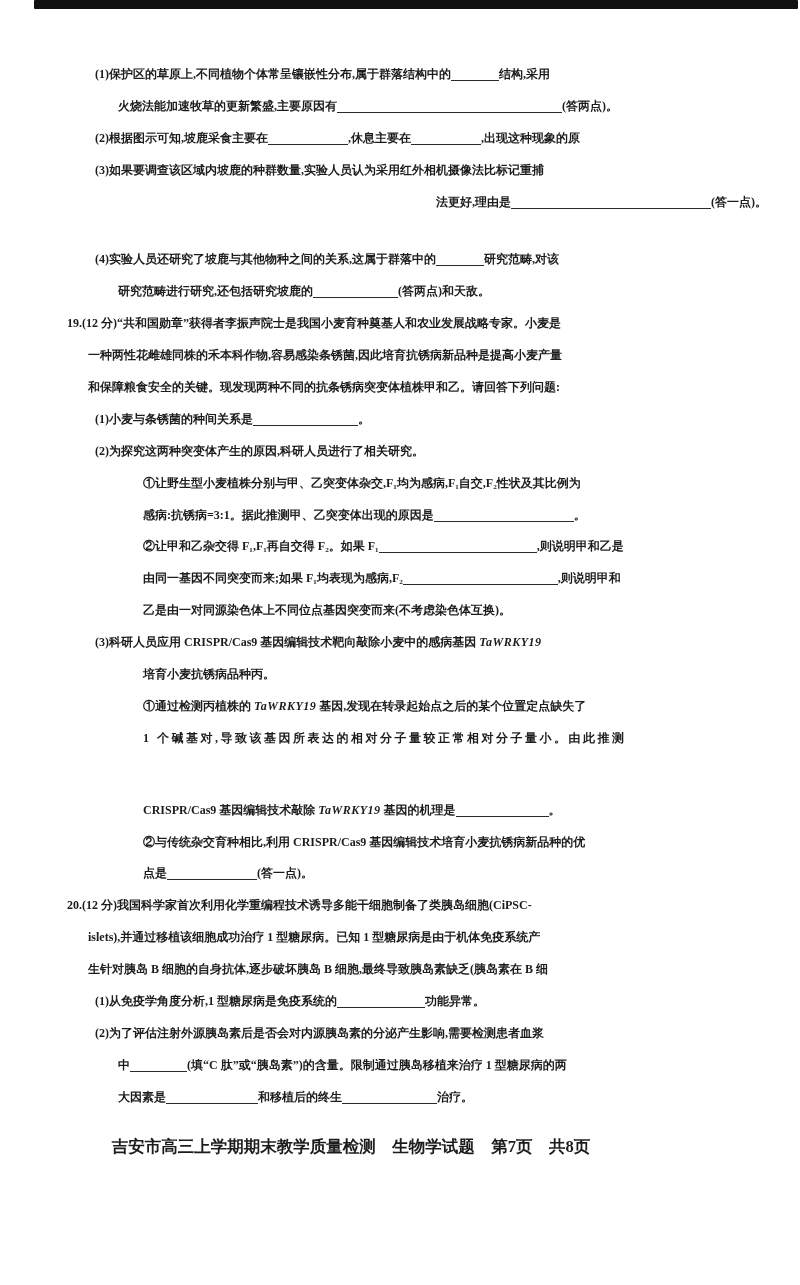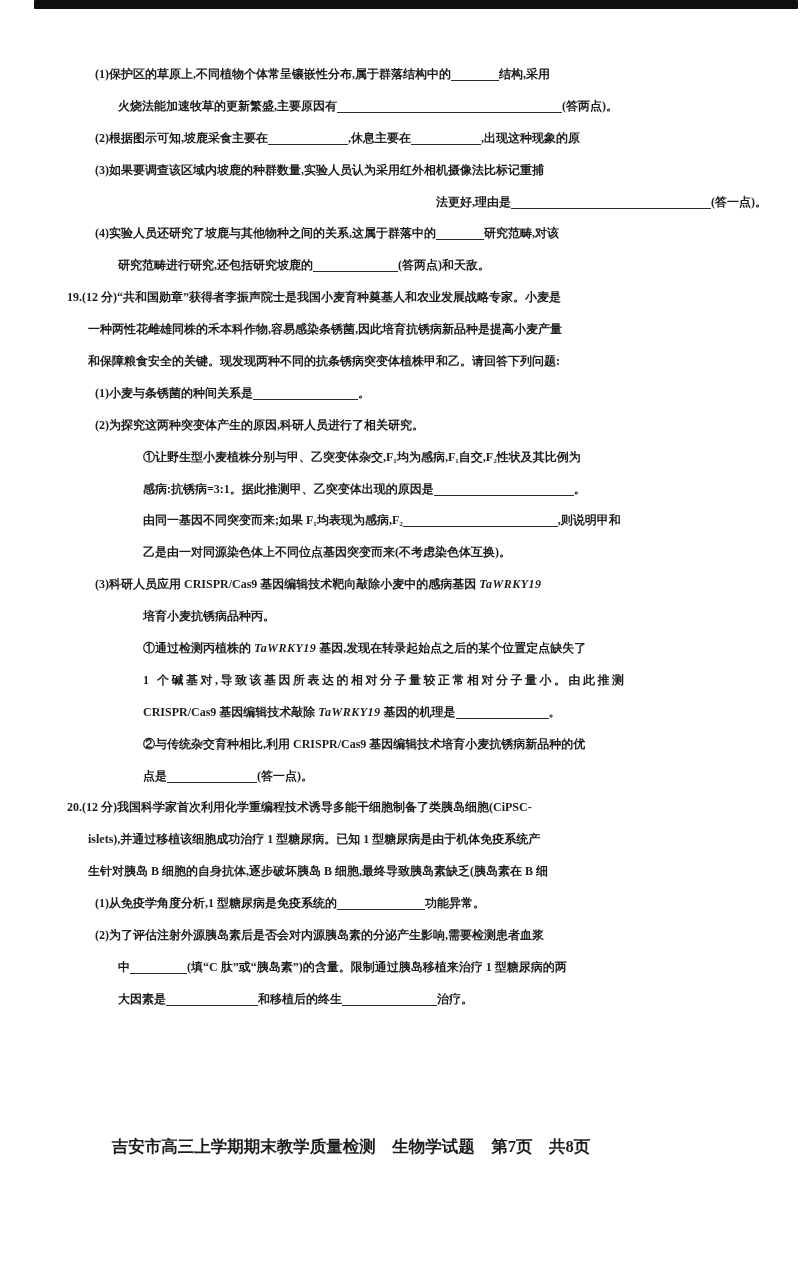--- a/index.html
+++ b/index.html
@@ -31,36 +31,37 @@
 <body>
 
 <div class="scan-bar"></div>
 
 <div class="doc" id="doc">
     <div class="line" style="padding-left: 28px;"><span>(1)保护区的草原上,不同植物个体常呈镶嵌性分布,属于群落结构中的</span><span class="blank" style="width: 48px;"></span><span>结构,采用</span></div>
     <div class="line" style="padding-left: 51px;"><span>火烧法能加速牧草的更新繁盛,主要原因有</span><span class="blank" style="width: 225px;"></span><span>(答两点)。</span></div>
     <div class="line" style="padding-left: 28px;"><span>(2)根据图示可知,坡鹿采食主要在</span><span class="blank" style="width: 80px;"></span><span>,休息主要在</span><span class="blank" style="width: 70px;"></span><span>,出现这种现象的原</span></div>
     <div class="line" style="padding-left: 28px;"><span>(3)如果要调查该区域内坡鹿的种群数量,实验人员认为采用红外相机摄像法比标记重捕</span></div>
     <div class="line" style="padding-left: 51px; text-align: right;"><span>法更好,理由是</span><span class="blank" style="width: 200px;"></span><span>(答一点)。</span></div>
-    <div class="line" style="padding-left: 28px;"><span>(4)实验人员还研究了坡鹿与其他物种之间的关系,这属于群落中的</span><span class="blank" style="width: 48px;"></span><span>研究范畴,对该</span></div>
+    <div class="line" style="padding-left: 28px; margin-top: 26px;"><span>(4)实验人员还研究了坡鹿与其他物种之间的关系,这属于群落中的</span><span class="blank" style="width: 48px;"></span><span>研究范畴,对该</span></div>
     <div class="line" style="padding-left: 51px;"><span>研究范畴进行研究,还包括研究坡鹿的</span><span class="blank" style="width: 85px;"></span><span>(答两点)和天敌。</span></div>
     <div class="line" style="padding-left: 0px;"><span>19.(12 分)“共和国勋章”获得者李振声院士是我国小麦育种奠基人和农业发展战略专家。小麦是</span></div>
     <div class="line" style="padding-left: 21px;"><span>一种两性花雌雄同株的禾本科作物,容易感染条锈菌,因此培育抗锈病新品种是提高小麦产量</span></div>
     <div class="line" style="padding-left: 21px;"><span>和保障粮食安全的关键。现发现两种不同的抗条锈病突变体植株甲和乙。请回答下列问题:</span></div>
     <div class="line" style="padding-left: 28px;"><span>(1)小麦与条锈菌的种间关系是</span><span class="blank" style="width: 105px;"></span><span>。</span></div>
     <div class="line" style="padding-left: 28px;"><span>(2)为探究这两种突变体产生的原因,科研人员进行了相关研究。</span></div>
     <div class="line" style="padding-left: 76px;"><span>①让野生型小麦植株分别与甲、乙突变体杂交,F₁均为感病,F₁自交,F₂性状及其比例为</span></div>
     <div class="line" style="padding-left: 76px;"><span>感病:抗锈病=3:1。据此推测甲、乙突变体出现的原因是</span><span class="blank" style="width: 140px;"></span><span>。</span></div>
+    <div class="line" style="padding-left: 76px;"><span>②让甲和乙杂交得 F₁,F₁再自交得 F₂。如果 F₁</span><span class="blank" style="width: 158px;"></span><span>,则说明甲和乙是</span></div>
     <div class="line" style="padding-left: 76px;"><span>由同一基因不同突变而来;如果 F₁均表现为感病,F₂</span><span class="blank" style="width: 155px;"></span><span>,则说明甲和</span></div>
     <div class="line" style="padding-left: 76px;"><span>乙是由一对同源染色体上不同位点基因突变而来(不考虑染色体互换)。</span></div>
     <div class="line" style="padding-left: 28px;"><span>(3)科研人员应用 CRISPR/Cas9 基因编辑技术靶向敲除小麦中的感病基因 </span><span class="gene">TaWRKY19</span></div>
     <div class="line" style="padding-left: 76px;"><span>培育小麦抗锈病品种丙。</span></div>
     <div class="line" style="padding-left: 76px;"><span>①通过检测丙植株的 </span><span class="gene">TaWRKY19</span><span> 基因,发现在转录起始点之后的某个位置定点缺失了</span></div>
     <div class="line" style="padding-left: 76px; letter-spacing: 2.5px;"><span>1 个碱基对,导致该基因所表达的相对分子量较正常相对分子量小。由此推测</span></div>
-    <div class="line" style="padding-left: 76px;"><span>CRISPR/Cas9 基因编辑技术敲除 </span><span class="gene">TaWRKY19</span><span> 基因的机理是</span><span class="blank" style="width: 93px;"></span><span>。</span></div>
+    <div class="line" style="padding-left: 76px; margin-top: 40px;"><span>CRISPR/Cas9 基因编辑技术敲除 </span><span class="gene">TaWRKY19</span><span> 基因的机理是</span><span class="blank" style="width: 93px;"></span><span>。</span></div>
     <div class="line" style="padding-left: 76px;"><span>②与传统杂交育种相比,利用 CRISPR/Cas9 基因编辑技术培育小麦抗锈病新品种的优</span></div>
     <div class="line" style="padding-left: 76px;"><span>点是</span><span class="blank" style="width: 90px;"></span><span>(答一点)。</span></div>
     <div class="line" style="padding-left: 0px;"><span>20.(12 分)我国科学家首次利用化学重编程技术诱导多能干细胞制备了类胰岛细胞(CiPSC-</span></div>
     <div class="line" style="padding-left: 21px;"><span>islets),并通过移植该细胞成功治疗 1 型糖尿病。已知 1 型糖尿病是由于机体免疫系统产</span></div>
     <div class="line" style="padding-left: 21px;"><span>生针对胰岛 B 细胞的自身抗体,逐步破坏胰岛 B 细胞,最终导致胰岛素缺乏(胰岛素在 B 细</span></div>
     <div class="line" style="padding-left: 28px;"><span>(1)从免疫学角度分析,1 型糖尿病是免疫系统的</span><span class="blank" style="width: 88px;"></span><span>功能异常。</span></div>
     <div class="line" style="padding-left: 28px;"><span>(2)为了评估注射外源胰岛素后是否会对内源胰岛素的分泌产生影响,需要检测患者血浆</span></div>
     <div class="line" style="padding-left: 51px;"><span>中</span><span class="blank" style="width: 57px;"></span><span>(填“C 肽”或“胰岛素”)的含量。限制通过胰岛移植来治疗 1 型糖尿病的两</span></div>
     <div class="line" style="padding-left: 51px;"><span>大因素是</span><span class="blank" style="width: 92px;"></span><span>和移植后的终生</span><span class="blank" style="width: 95px;"></span><span>治疗。</span></div>
   </div>

